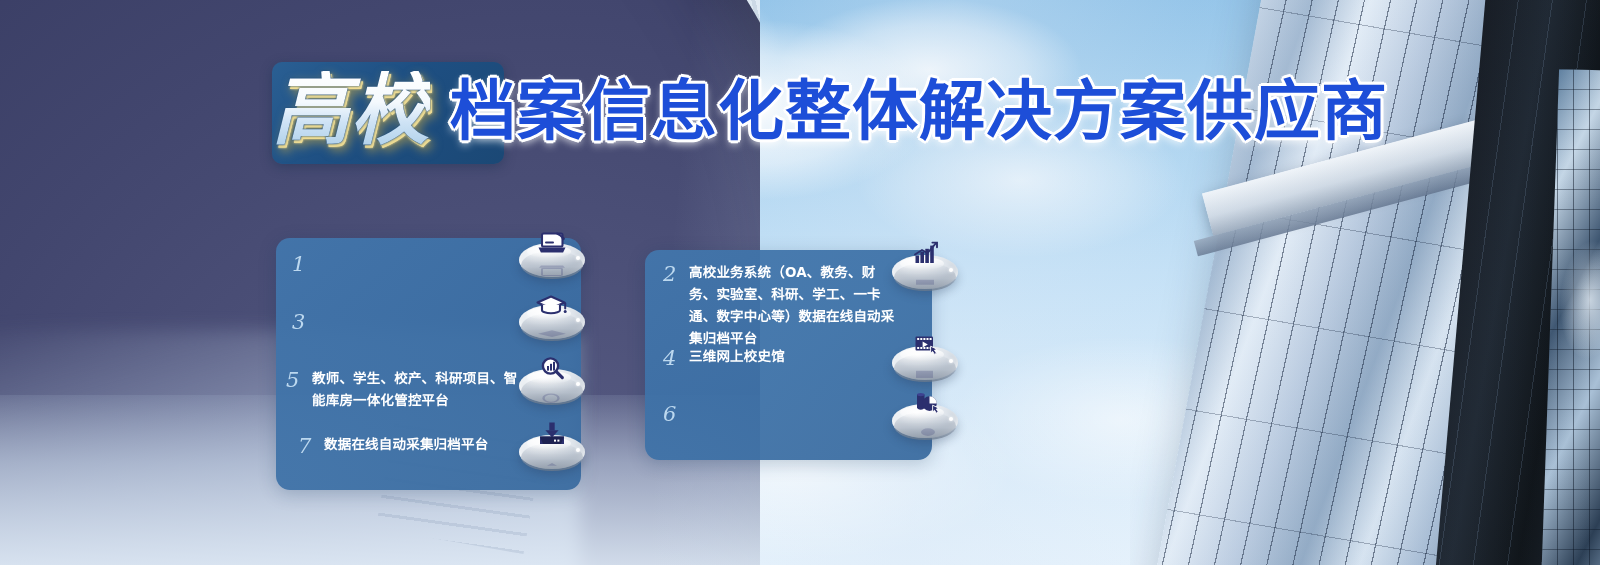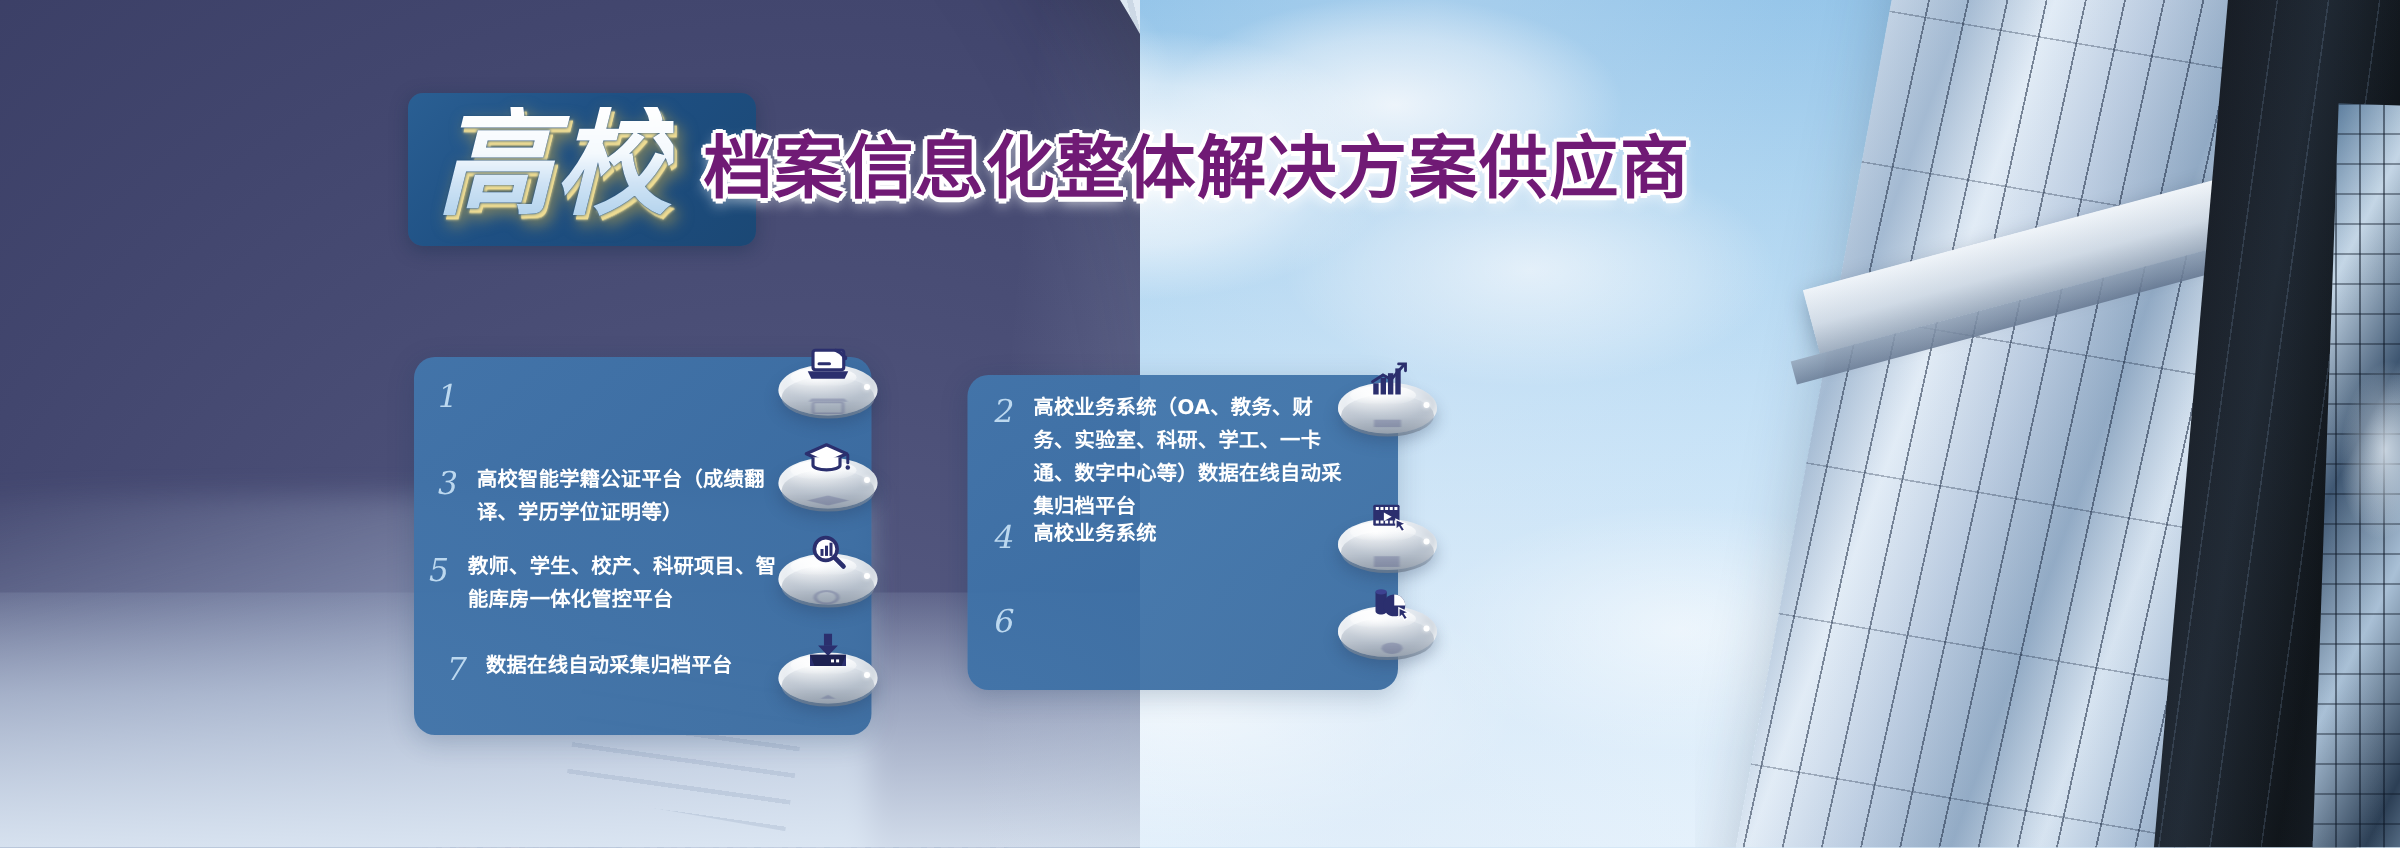--- a/index.html
+++ b/index.html
@@ -169,25 +169,25 @@
   .title-hi {
     font-size:78px; font-style:italic;
     font-family:"DejaVu Sans","Liberation Sans",sans-serif;
     background:linear-gradient(180deg,#ffffff 0%,#f4f9fd 38%,#cfe3f5 62%,#a8cde9 100%);
     -webkit-background-clip:text; background-clip:text; color:transparent;
     -webkit-text-stroke:0px;
     filter:
       drop-shadow(0 0 0.5px #1c4b7c) drop-shadow(0 0 1px #1c4b7c)
       drop-shadow(2px 3px 0 rgba(245,225,150,.95))
       drop-shadow(3px 4px 5px rgba(200,170,70,.55));
-    margin-left:19px; margin-right:10px;
+    margin-left:0; margin-right:10px;
     padding-bottom:4px;
   }
   .title-rest {
-    font-size:46px; color:#701a75;
+    font-size:66px; color:#1d4ed8;
     font-family:"DejaVu Sans","Liberation Sans",sans-serif;
     text-shadow:
       -2px -2px 0 #fff, 2px -2px 0 #fff, -2px 2px 0 #fff, 2px 2px 0 #fff,
       -3px 0 0 #fff, 3px 0 0 #fff, 0 -3px 0 #fff, 0 3px 0 #fff,
       0 4px 9px rgba(255,255,255,.9);
     margin-left:4px;
   }
 
   
   .panel {
@@ -308,21 +308,20 @@
 
   <div class="panel panel-left">
     <div class="rows">
 
       <div class="row r1">
         <span class="row-num">1</span>
       </div>
 
       <div class="row r2">
         <span class="row-num">3</span>
-        <span class="row-text">高校智能学籍公证平台（成绩翻译、学历学位证明等）</span>
       </div>
 
       <div class="row r3">
         <span class="row-num">5</span>
         <span class="row-text">教师、学生、校产、科研项目、智能库房一体化管控平台</span>
       </div>
 
       <div class="row r4">
         <span class="row-num">7</span>
         <span class="row-text">数据在线自动采集归档平台</span>
@@ -334,21 +333,21 @@
   <div class="panel panel-right">
     <div class="rows">
 
       <div class="row r1">
         <span class="row-num">2</span>
         <span class="row-text">高校业务系统（OA、教务、财务、实验室、科研、学工、一卡通、数字中心等）数据在线自动采集归档平台</span>
       </div>
 
       <div class="row r2">
         <span class="row-num">4</span>
-        <span class="row-text">高校业务系统</span>
+        <span class="row-text">三维网上校史馆</span>
       </div>
 
       <div class="row r3">
         <span class="row-num">6</span>
       </div>
 
     </div>
   </div>
 
   <div class="pedestal ped-l1">

